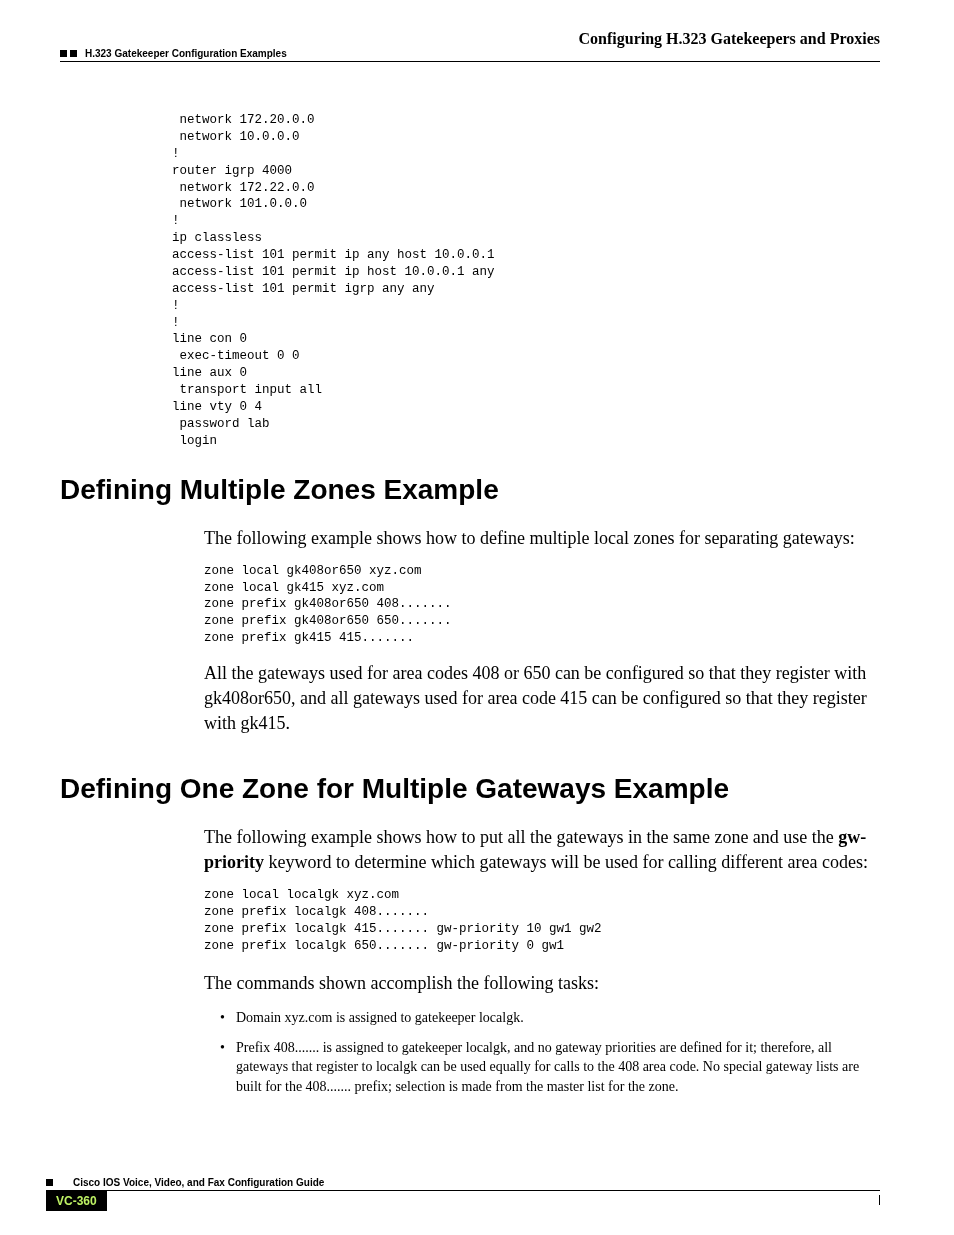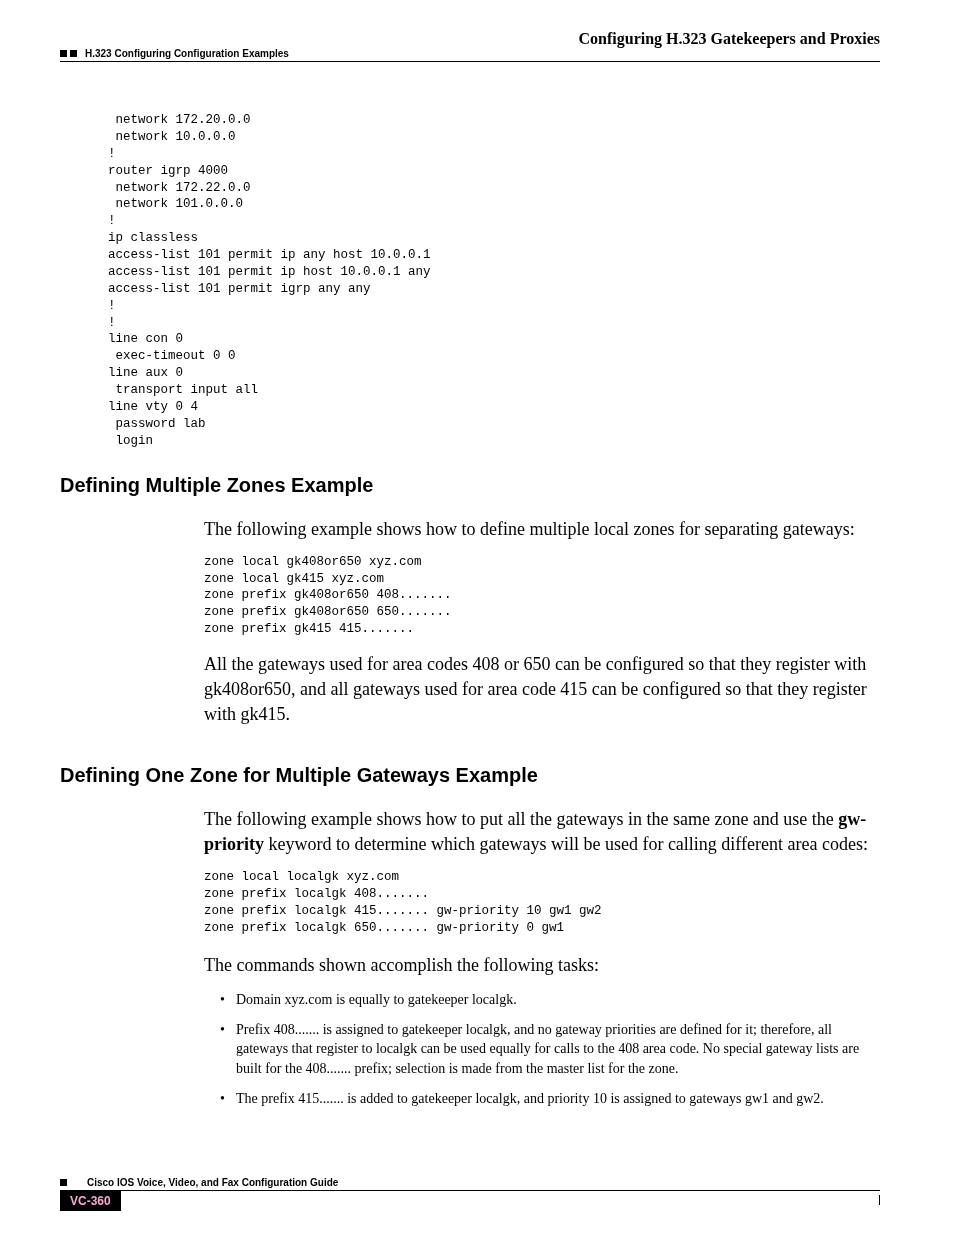--- a/index.html
+++ b/index.html
@@ -45,28 +45,28 @@
     }
     .header-line {
       border-top: 1px solid #000;
       margin-bottom: 50px;
       margin-left: 0;
     }
     .code-block {
       font-family: "Courier New", Courier, monospace;
       font-size: 12.5px;
       white-space: pre;
-      margin-left: 48px;
+      margin-left: 112px;
       margin-bottom: 24px;
       line-height: 1.35;
     }
     .section-heading {
       font-family: Arial, Helvetica, sans-serif;
       font-weight: bold;
-      font-size: 20px;
+      font-size: 28px;
       margin-bottom: 20px;
       margin-top: 19px;
     }
     .body-para {
       margin-left: 144px;
       margin-right: 4px;
       font-size: 18px;
       line-height: 1.4;
       margin-bottom: 12px;
     }
@@ -89,21 +89,21 @@
     .bullet-list li::before {
       content: "•";
       position: absolute;
       left: 0;
       top: 0;
       font-size: 14px;
     }
     .footer {
       position: absolute;
       bottom: 24px;
-      left: 60px;
+      left: 46px;
       right: 74px;
     }
     .footer-line-wrap {
       display: flex;
       align-items: center;
       margin-bottom: 2px;
     }
     .footer-marker {
       width: 7px;
       height: 7px;
@@ -114,21 +114,21 @@
       font-family: Arial, Helvetica, sans-serif;
       font-weight: bold;
       font-size: 10px;
     }
     .footer-rule {
       border-top: 1px solid #000;
     }
     .page-num-box {
       display: inline-block;
       background: #000;
-      color: #f9a8d4;
+      color: #bef264;
       font-family: Arial, Helvetica, sans-serif;
       font-weight: bold;
       font-size: 12px;
       padding: 3px 10px;
       margin-top: 0;
     }
     .right-tick {
       position: absolute;
       bottom: 30px;
       right: 74px;
@@ -139,21 +139,21 @@
   </style>
 </head>
 <body>
 
 <div class="top-header">Configuring H.323 Gatekeepers and Proxies</div>
 <div class="sub-header-row">
   <div class="header-marker">
     <div class="marker-square"></div>
     <div class="marker-square"></div>
   </div>
-  <div class="sub-header">H.323 Configuring Configuration Examples</div>
+  <div class="sub-header">H.323 Gatekeeper Configuration Examples</div>
 </div>
 <div class="header-line"></div>
 
 <div class="code-block"> network 172.20.0.0
  network 10.0.0.0
 !
 router igrp 4000
  network 172.22.0.0
  network 101.0.0.0
 !
@@ -183,23 +183,22 @@
 <h2 class="section-heading">Defining One Zone for Multiple Gateways Example</h2>
 <p class="body-para">
   <span>The following example shows how to put all the gateways in the same zone and use the </span><span class="bold">gw-priority</span><span> keyword to determine which gateways will be used for calling different area codes:</span>
 </p>
 <div class="code-block" style="margin-left:144px; margin-bottom:16px;">zone local localgk xyz.com
 zone prefix localgk 408.......
 zone prefix localgk 415....... gw-priority 10 gw1 gw2
 zone prefix localgk 650....... gw-priority 0 gw1</div>
 <p class="body-para">The commands shown accomplish the following tasks:</p>
 <ul class="bullet-list">
-  <li>Domain xyz.com is equally to gatekeeper localgk.</li>
+  <li>Domain xyz.com is assigned to gatekeeper localgk.</li>
   <li>Prefix 408....... is assigned to gatekeeper localgk, and no gateway priorities are defined for it; therefore, all gateways that register to localgk can be used equally for calls to the 408 area code. No special gateway lists are built for the 408....... prefix; selection is made from the master list for the zone.</li>
-  <li>The prefix 415....... is added to gatekeeper localgk, and priority 10 is assigned to gateways gw1 and gw2.</li>
 </ul>
 
 <div class="footer">
   <div class="footer-line-wrap">
     <div class="footer-marker"></div>
     <div class="footer-title">Cisco IOS Voice, Video, and Fax Configuration Guide</div>
   </div>
   <div class="footer-rule"></div>
   <div class="page-num-box">VC-360</div>
 </div>

